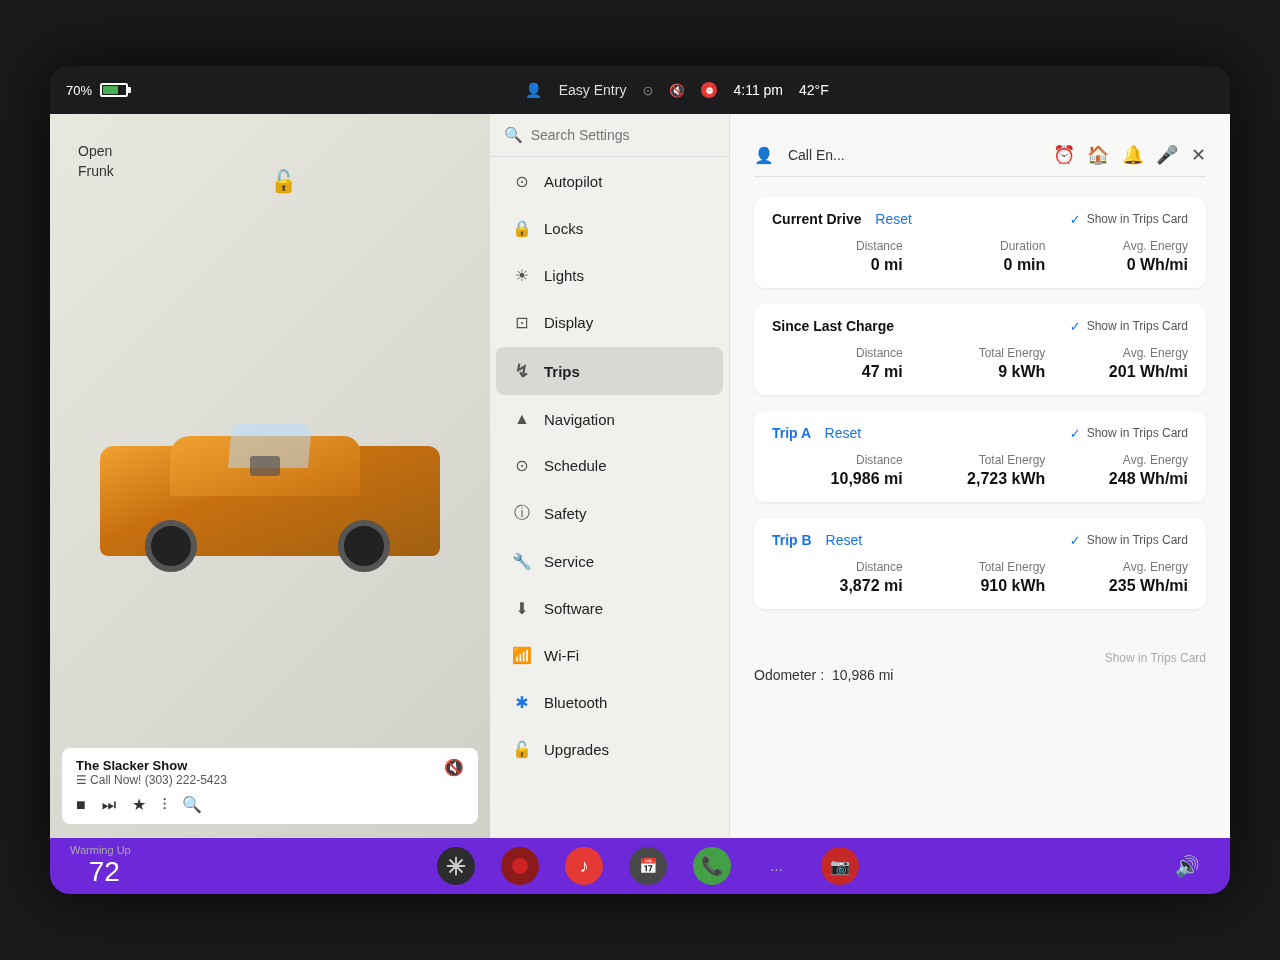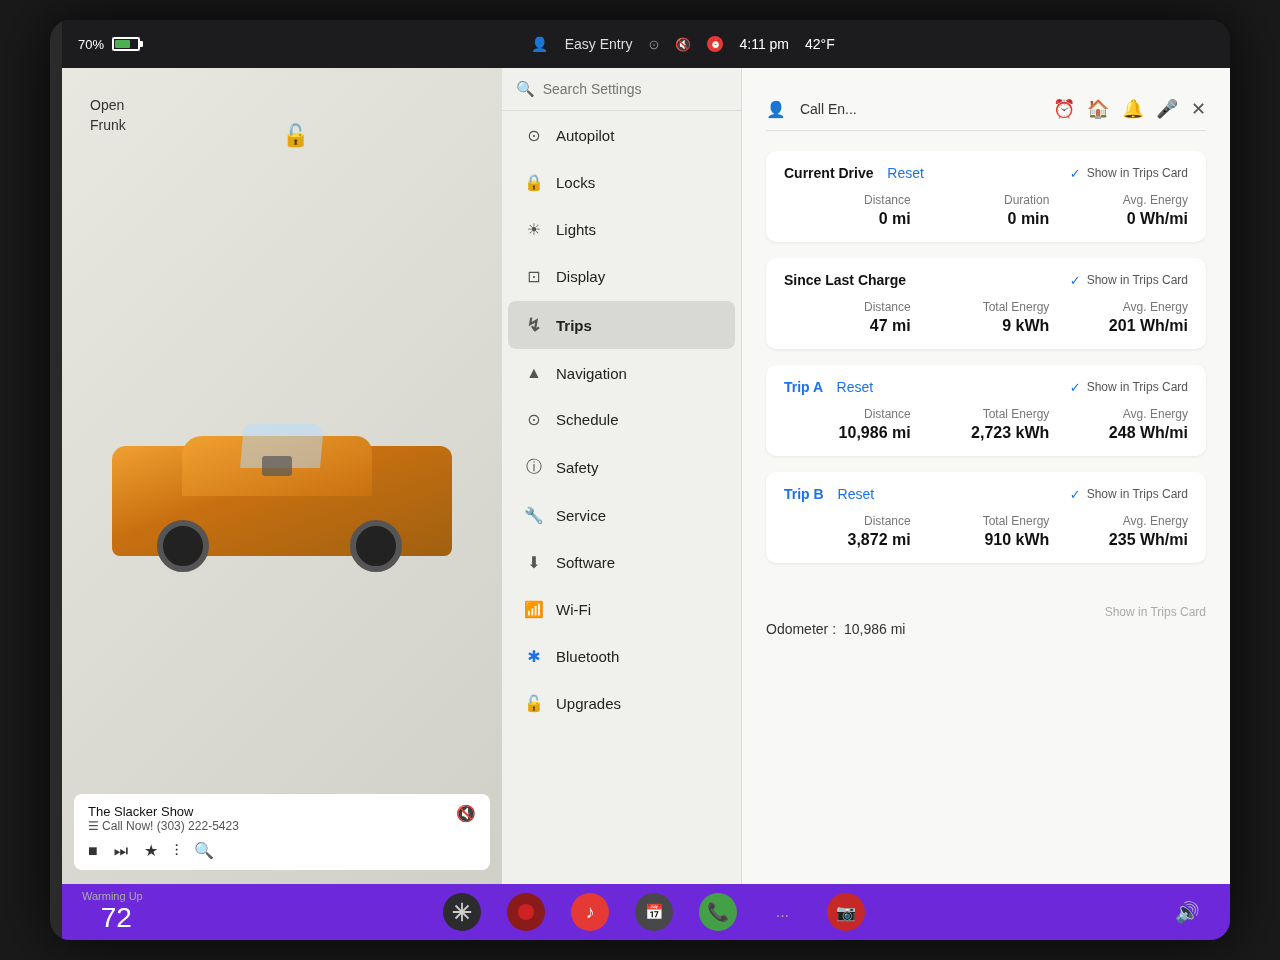--- a/index.html
+++ b/index.html
@@ -9,27 +9,26 @@
       background: #1a1a1a;
       font-family: -apple-system, 'Helvetica Neue', Arial, sans-serif;
       overflow: hidden;
       display: flex;
       align-items: center;
       justify-content: center;
     }
 
     .screen-container {
       width: 1180px;
-      height: 920px;
+      height: 828px;
       background: #2a2a2a;
       border-radius: 20px;
       overflow: hidden;
       position: relative;
       box-shadow: 0 0 60px rgba(0,0,0,0.8);
-      padding-left: 12px;
     }
 
     
     .status-bar {
       height: 48px;
       background: #1c1c1e;
       display: flex;
       align-items: center;
       padding: 0 16px;
       gap: 12px;
@@ -168,21 +167,21 @@
       bottom: 14px;
       left: 12px;
       right: 12px;
       background: #fff;
       border-radius: 8px;
       padding: 10px 14px;
     }
 
     .music-title {
       font-size: 13px;
-      font-weight: 400;
+      font-weight: 700;
       color: #111;
     }
 
     .music-sub {
       font-size: 12px;
       color: #555;
     }
 
     .music-controls {
       display: flex;

